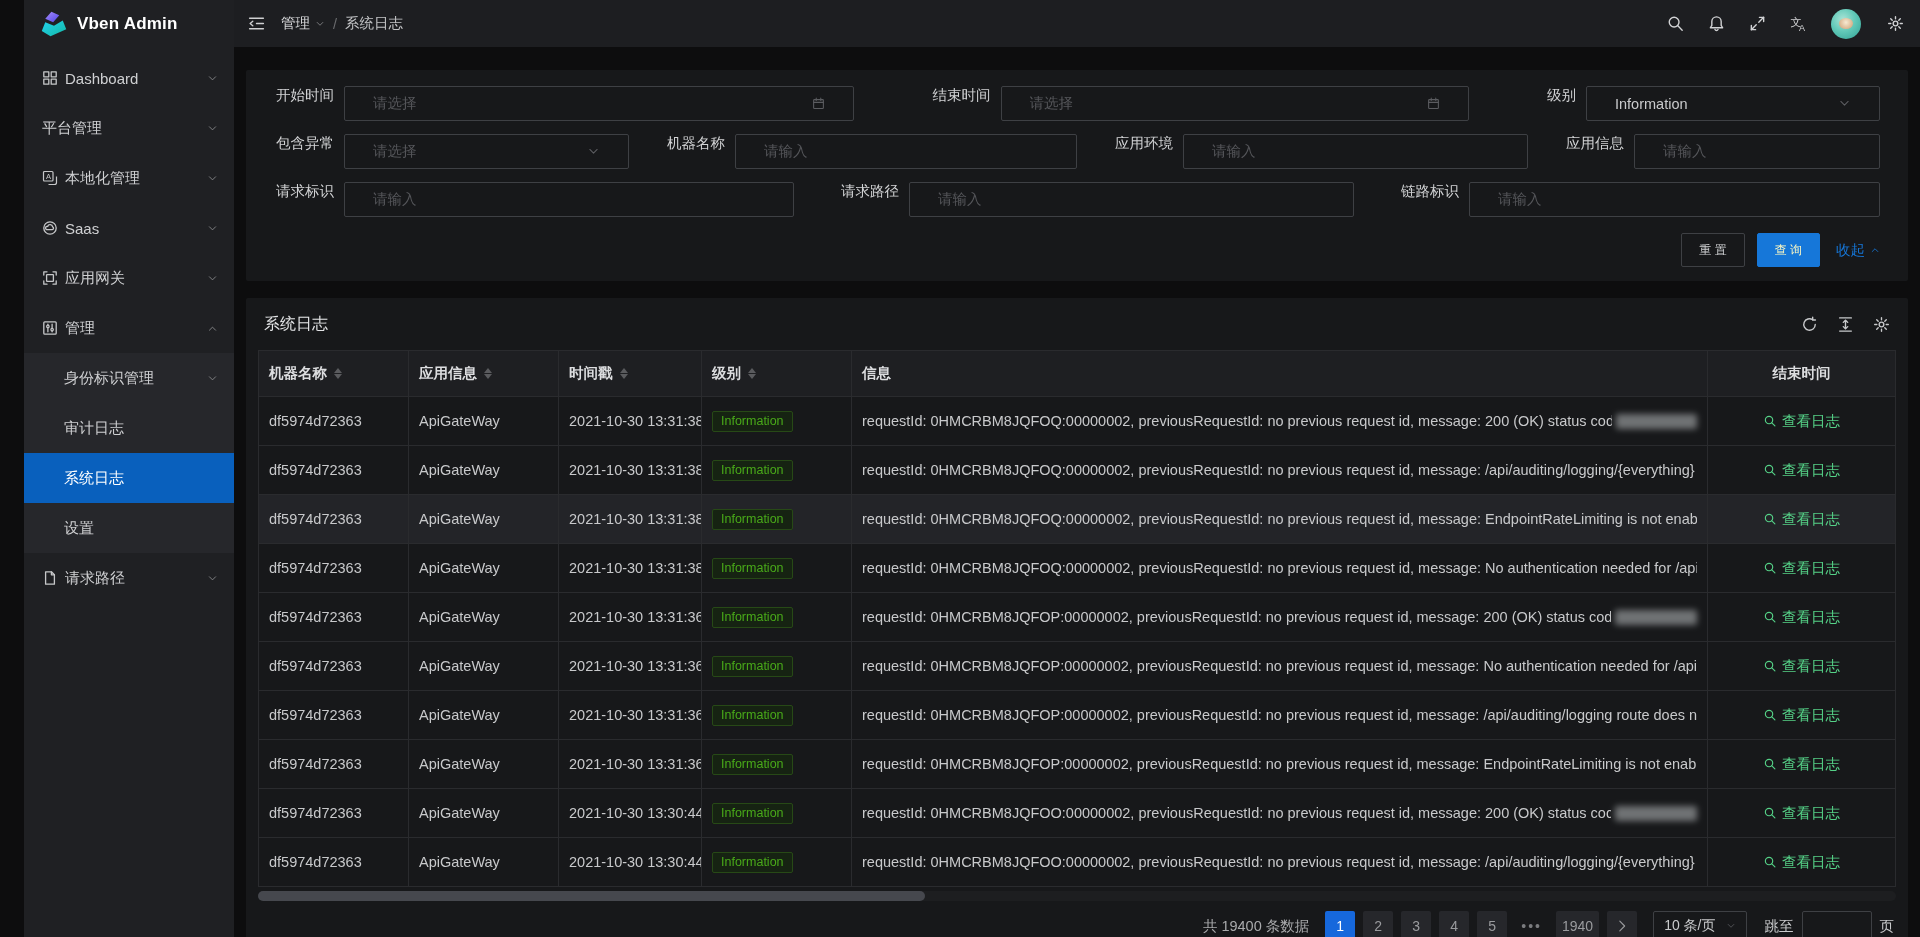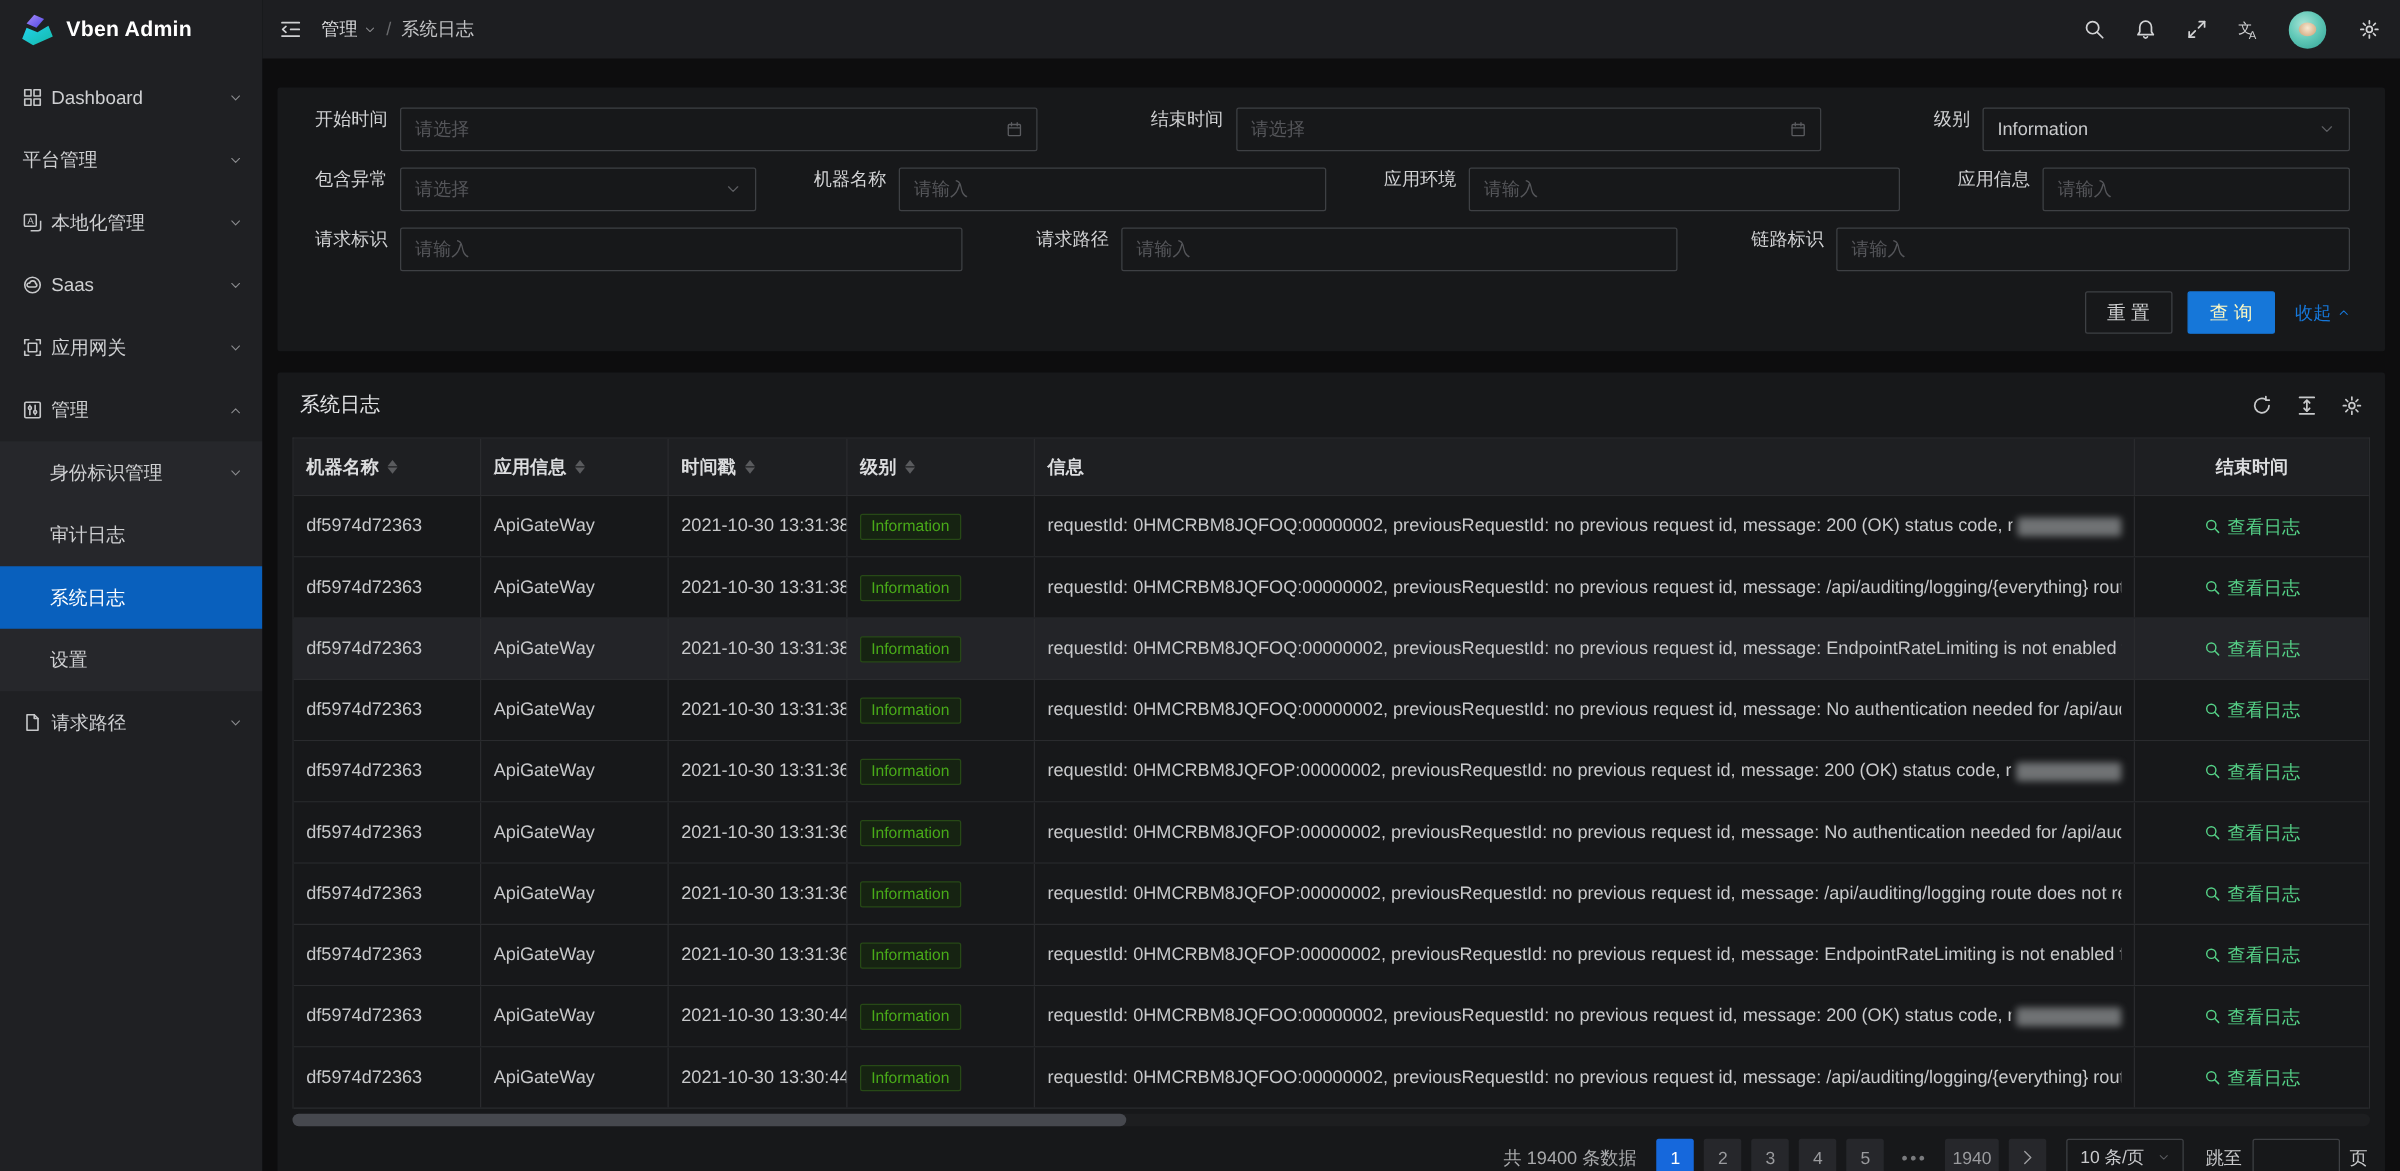--- a/index.html
+++ b/index.html
@@ -4,21 +4,21 @@
 <style>
   * { margin:0; padding:0; box-sizing:border-box; }
   html,body { width:1920px; height:937px; overflow:hidden; background:#0d0d0e;
     font-family:"Liberation Sans","DejaVu Sans",sans-serif; color:#d2d3d5; font-size:15px; }
   svg { display:block; }
   .ico { display:inline-flex; align-items:center; justify-content:center; color:inherit; }
   .ico svg { width:1em; height:1em; }
 
   
   .app { display:flex; width:1920px; height:937px; }
-  .sidebar { width:210px; background:#1f2023; flex:0 0 210px; display:flex; flex-direction:column; }
+  .sidebar { width:210px; background:#1f2023; flex:0 0 210px; display:flex; flex-direction:column;margin-left:24px; }
   .main { flex:1; display:flex; flex-direction:column; min-width:0; }
 
   
   .logo { height:47px; display:flex; align-items:center; padding-left:16px; gap:9px; }
   .logo svg { width:28px; height:28px; }
   .logo-title { font-size:17px; font-weight:bold; color:#fff; letter-spacing:.2px; }
   .menu { flex:1; padding-top:6px; overflow:hidden; }
   .mi { height:50px; display:flex; align-items:center; padding:0 16px 0 18px; cursor:pointer; color:#cfd0d2; }
   .mi .micon { width:16px; font-size:16px; color:#c6c7c9; margin-right:7px; }
   .mi .micon.empty { margin-right:0; width:0; }
@@ -50,32 +50,32 @@
   
   .content { flex:1; padding:23px 12px 0 12px; overflow:hidden; background:#0d0d0e; }
   .card { background:#17181a; border-radius:2px; }
 
   
   .filter-card { padding:16px 28px 14px 30px; margin-bottom:17px; }
   .frow { display:flex; align-items:center; justify-content:space-between; margin-bottom:13px; }
   .field { display:flex; align-items:flex-start; }
   .flabel { font-size:14.5px; color:#d2d3d5; margin-right:10px; white-space:nowrap; }
   .fbox { height:35px; border:1px solid #3e4044; border-radius:2px; background:transparent;
-    display:flex; align-items:center; padding:0 11px; gap:8px; cursor:text; }
+    display:flex; align-items:center; padding:0 28px; gap:8px; cursor:text; }
   .fbox .ph { color:#55565a; font-size:14.5px; flex:1; white-space:nowrap; overflow:hidden; }
   .fbox .val { color:#c9cacc; font-size:14.5px; flex:1; }
   .fbox .suffix { color:#5b5c60; font-size:13px; }
   .fbox.select { cursor:pointer; }
   
   .frow1 .field:nth-child(1) .fbox { width:510px; } .frow1 .field:nth-child(2) .fbox { width:468px; } .frow1 .field:nth-child(3) .fbox { width:294px; }
   .frow2 .field:nth-child(1) .fbox { width:285px; } .frow2 .field:nth-child(2) .fbox { width:342px; }
   .frow2 .field:nth-child(3) .fbox { width:345px; } .frow2 .field:nth-child(4) .fbox { width:246px; }
   .frow3 .field:nth-child(1) .fbox { width:450px; } .frow3 .field:nth-child(2) .fbox { width:445px; } .frow3 .field:nth-child(3) .fbox { width:411px; }
   .factions { display:flex; align-items:center; justify-content:flex-end; gap:12px; margin-top:16px; }
-  .btn { height:34px; padding:0 17px; border-radius:2px; font-size:15px; cursor:pointer;
+  .btn { height:34px; padding:0 17px; border-radius:2px; font-size:12px; cursor:pointer;
     display:inline-flex; align-items:center; justify-content:center; }
   .btn.ghost { border:1px solid #3e4044; background:transparent; color:#cfd0d2; }
   .btn.primary { border:1px solid #1677d9; background:#1677d9; color:#fef9c3; }
   .collapse-link { color:#1677d9; font-size:14.5px; cursor:pointer; display:inline-flex; align-items:center; gap:5px; margin-left:4px; }
   .collapse-link .chev { font-size:10px; }
 
   
   .table-card { padding:0 12px; height:653px; }
   .card-head { height:52px; display:flex; align-items:center; padding:0 6px; }
   .card-title { font-size:16px; color:#e3e4e6; }

